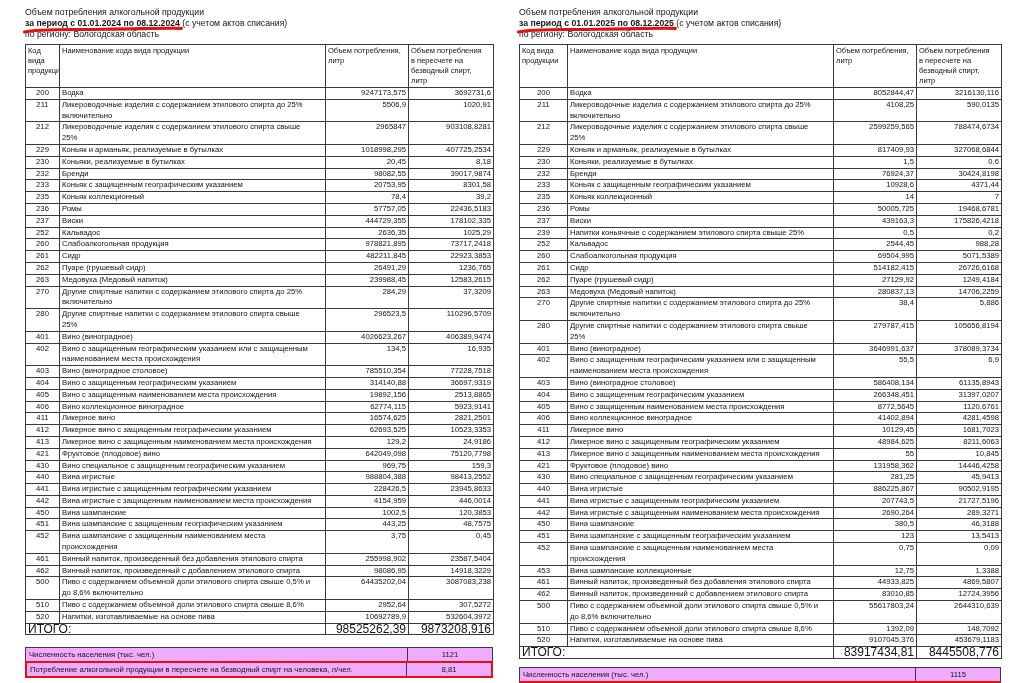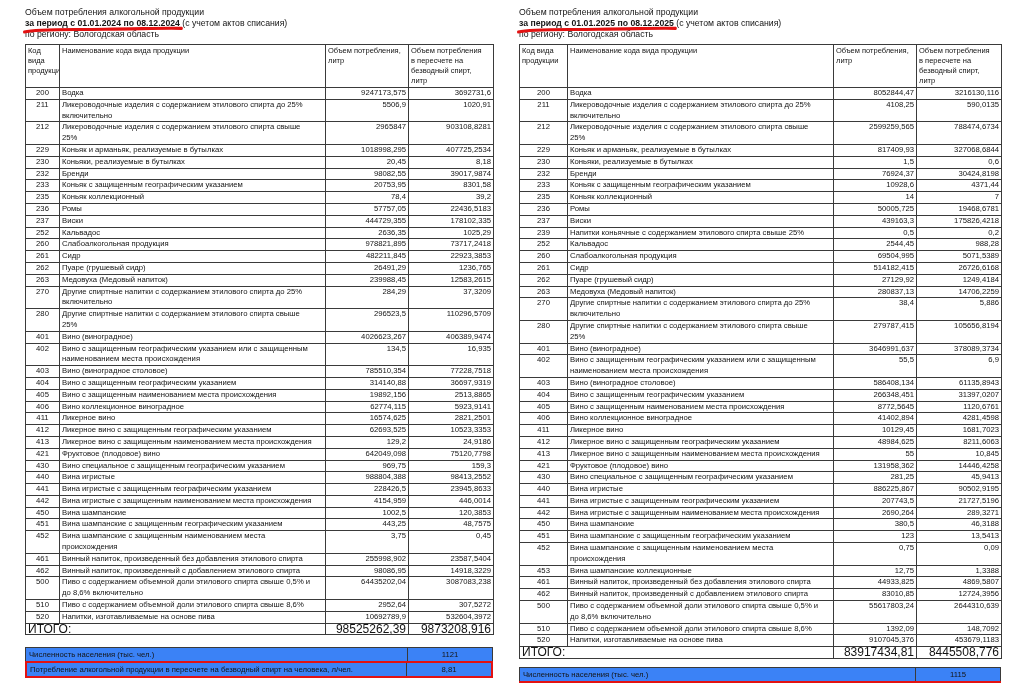--- a/index.html
+++ b/index.html
@@ -39,21 +39,21 @@
   }
   table.main td { font-size: 7.7px; line-height: 10.8px; }
   td.c-code  { text-align: center; }
   td.c-name  { white-space: pre; }
   td.c-vol, td.c-spirit { text-align: right; }
   tr.total-row td { font-size: 12px; }
   tr.total-row td.t-label { text-align: left; }
 
   .summary { margin-top: 12px; }
   .report.right .summary { margin-top: 8px; }
-  .sum-row { display: flex; border: 1px solid var(--line); font-size: 7.7px; line-height: 11px; background: #3b82f6; }
+  .sum-row { display: flex; border: 1px solid var(--line); font-size: 7.7px; line-height: 11px; background: #f0abfc; }
   .sum-row .lbl { flex: 1; padding: 1px 3px; overflow: hidden; white-space: nowrap; }
   .sum-row .val { width: 85px; border-left: 1px solid var(--line); text-align: center; padding: 1px 3px; }
   .sum-row.highlight { border: 2.5px solid var(--accent); margin-top: -1px; }
   .sum-row.highlight .val { border-left: 1px solid var(--line); }
 </style>
 </head>
 <body>
 
 <section class="report left">
   <div class="title-block">

